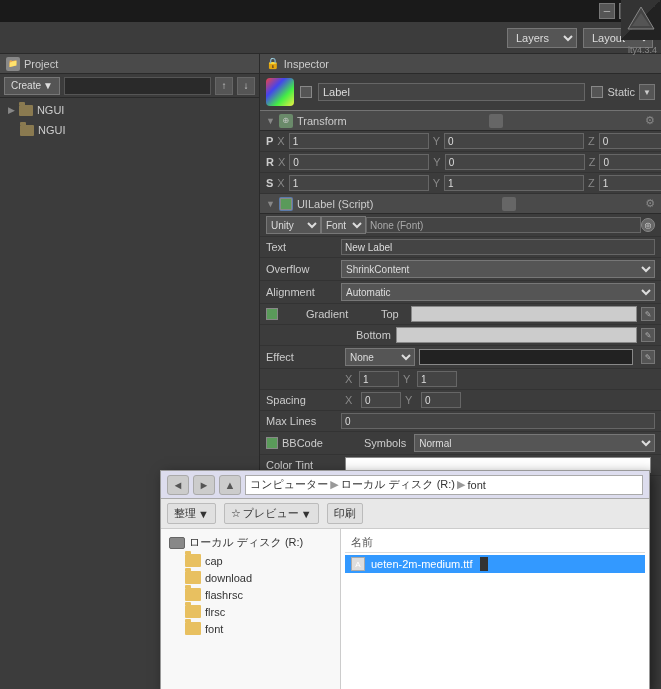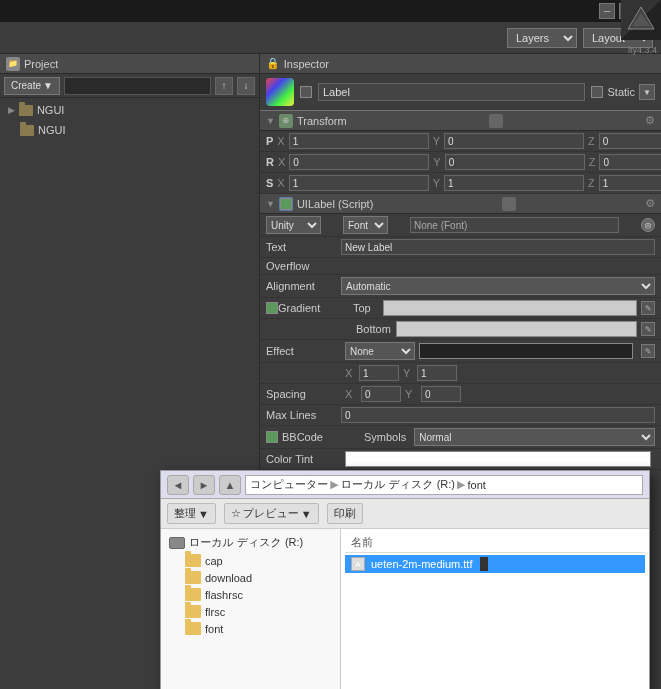--- a/index.html
+++ b/index.html
@@ -351,21 +351,21 @@
       font-size: 10px;
       padding: 0 3px;
     }
 
     
     .font-row {
       display: flex;
       align-items: center;
       padding: 2px 6px;
       border-bottom: 1px solid #333;
-      gap: 22px;
+      gap: 0;
       font-size: 11px;
     }
     .font-select-small {
       width: 55px;
       height: 18px;
       background: #555;
       border: 1px solid #777;
       color: #ddd;
       font-size: 10px;
     }
@@ -735,32 +735,35 @@
         <div class="circle-btn">◎</div>
       </div>
 
       <div class="prop-row">
         <span class="prop-label">Text</span>
         <input class="prop-input" type="text" value="New Label" style="">
       </div>
 
       <div class="prop-row">
         <span class="prop-label">Overflow</span>
+        <select class="prop-select">
+          <option>ShrinkContent</option>
+        </select>
       </div>
 
       <div class="prop-row">
         <span class="prop-label">Alignment</span>
         <select class="prop-select">
           <option>Automatic</option>
         </select>
       </div>
 
       <div class="gradient-row">
         <div class="check-icon"></div>
-        <span style="color:#ccc; width:75px; flex-shrink:0;">Gradient</span>
+        <span style="color:#ccc; width:75px; flex-shrink:0;margin-left:28px;">Gradient</span>
         <span style="color:#ccc; width:30px;">Top</span>
         <div class="color-swatch"></div>
         <div class="edit-btn">✎</div>
       </div>
 
       <div class="gradient-row">
         <span style="width:90px; flex-shrink:0;"></span>
         <span style="color:#ccc; width:40px;">Bottom</span>
         <div class="color-swatch"></div>
         <div class="edit-btn">✎</div>

